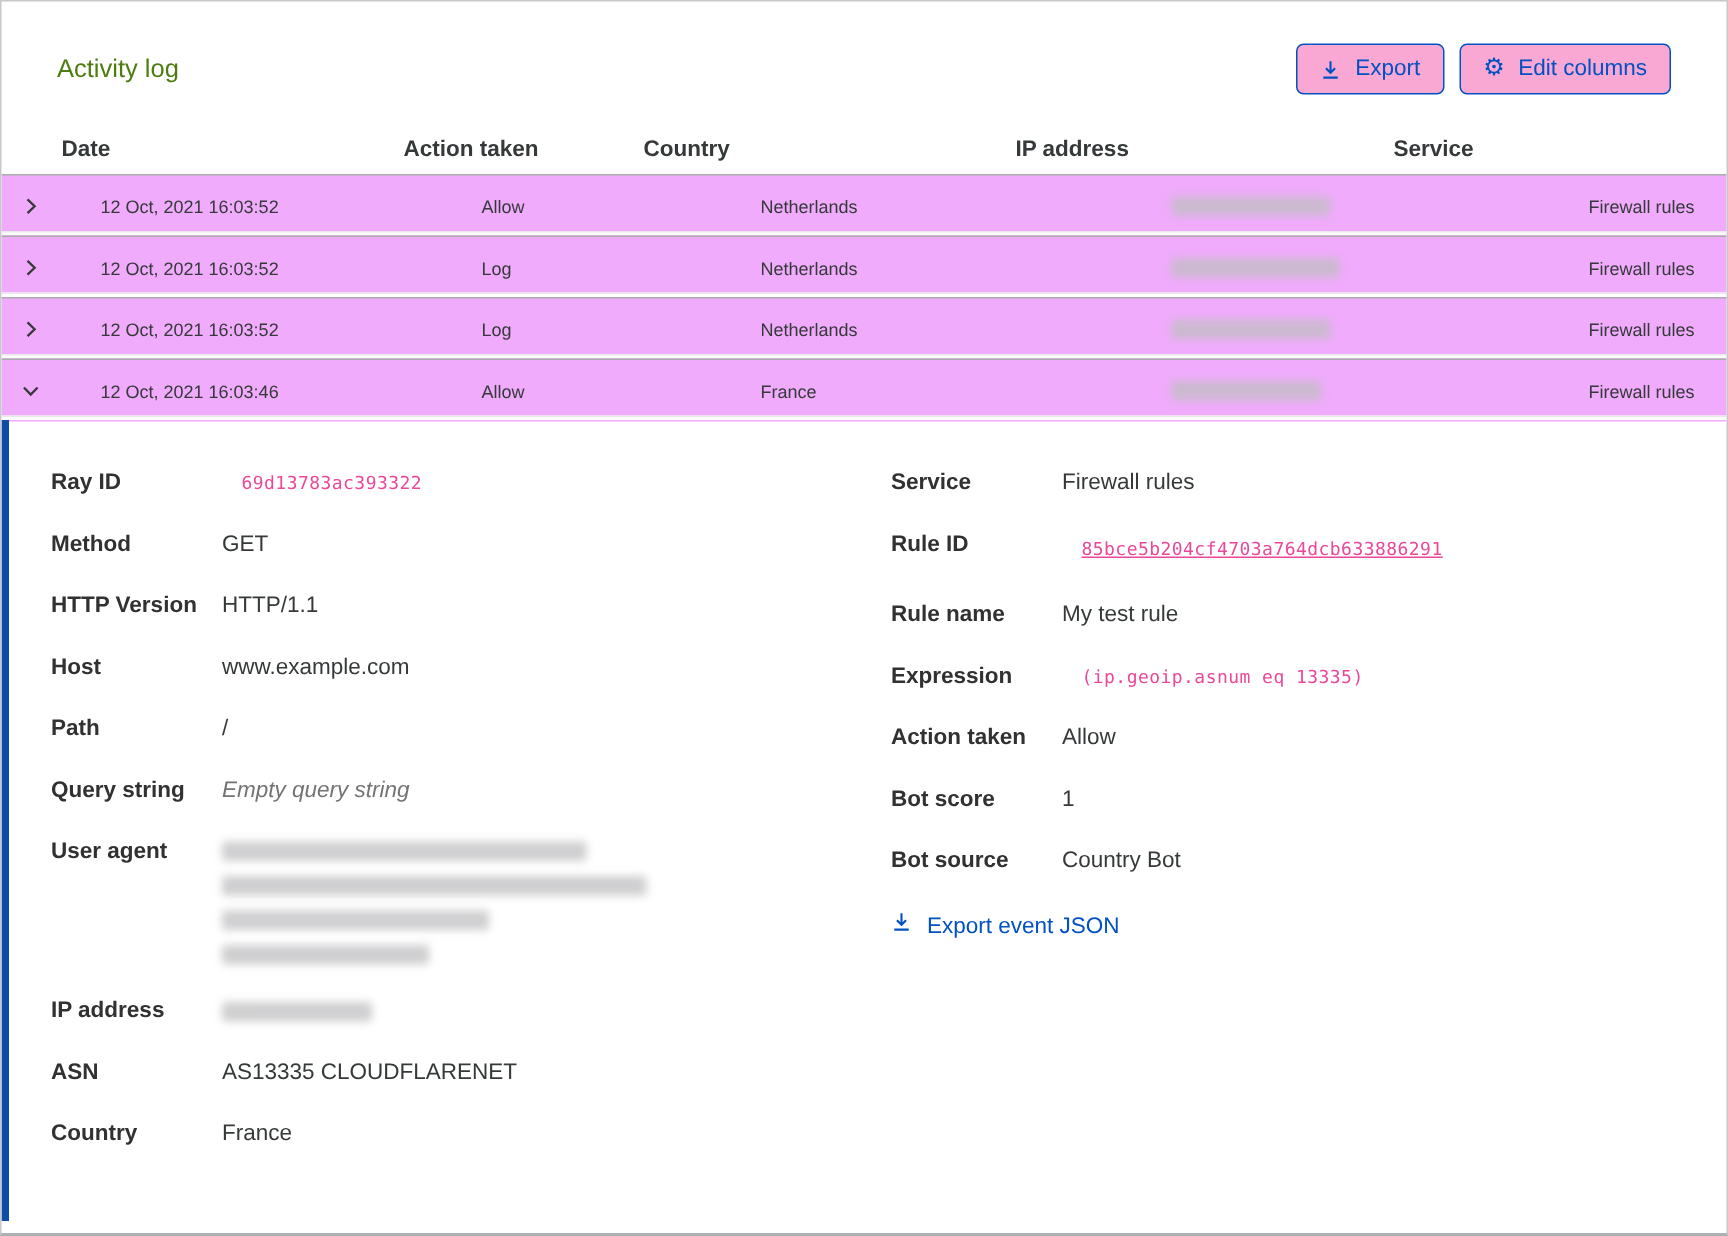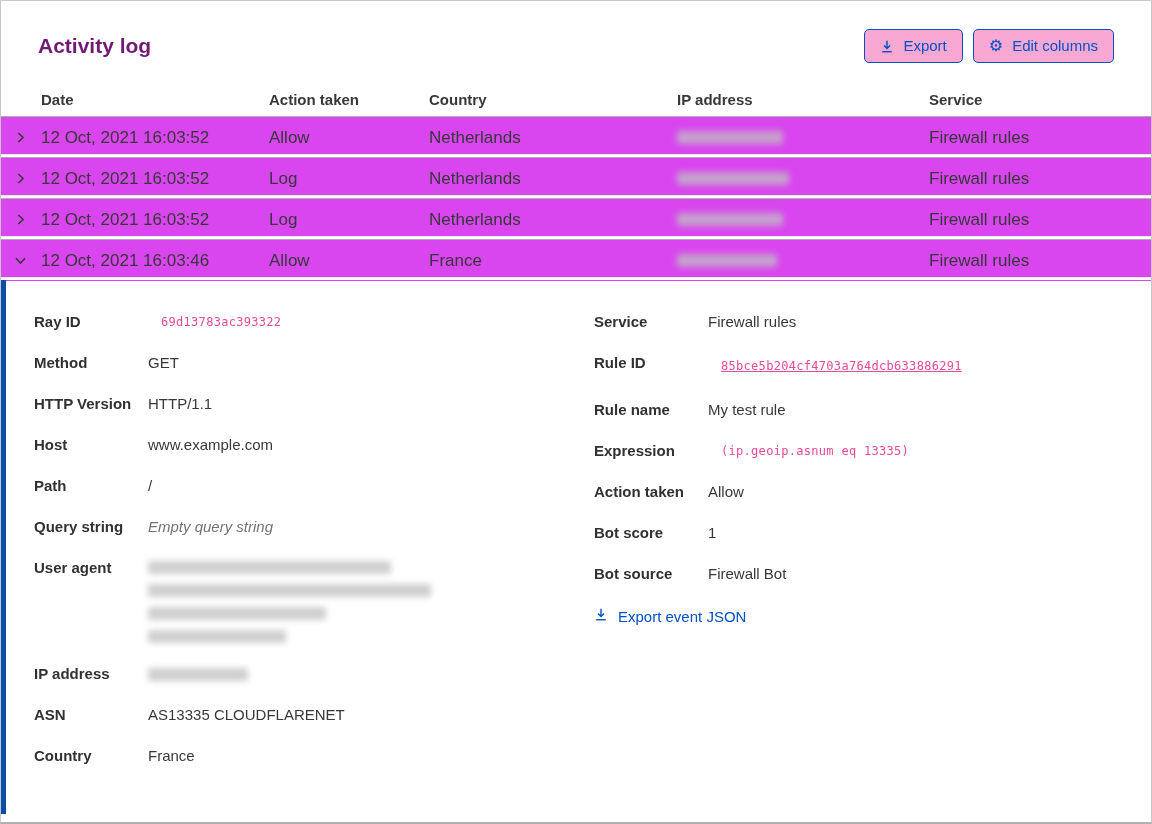--- a/index.html
+++ b/index.html
@@ -12,21 +12,21 @@
     background: #fff;
     overflow: hidden;
     position: relative;
   }
 
   
   .header {
     display: flex; justify-content: space-between; align-items: center;
     padding: 28px 37px 0 37px;
   }
-  .page-title { font-size: 21px; font-weight: 700; color: #701a75; }
+  .page-title { font-size: 17px; font-weight: 400; color: #4d7c0f; }
   .header-actions { display: flex; gap: 10px; }
   .btn {
     display: inline-flex; align-items: center; gap: 9px;
     background: #f9a8d4; border: 1px solid #0051c3; border-radius: 5px;
     color: #0051c3; font-size: 15px; font-family: inherit;
     padding: 7px 15px; cursor: pointer; line-height: 18px;
   }
   .btn svg { display: block; }
   .gear-glyph { font-size: 16px; line-height: 16px; }
 
@@ -36,26 +36,27 @@
     display: grid;
     grid-template-columns: 38px 230px 160px 248px 252px 1fr;
     align-items: center;
   }
   .table-head {
     height: 33px;
     font-weight: 700; font-size: 15px; color: #36393a;
   }
   .log-row {
     height: 42px;
-    font-size: 17px;
+    font-size: 12px;
     border-top: 1px solid #aaacae;
     box-shadow: 0 -3px 0 0 #f2f2f2 inset;
     box-shadow: none;
     cursor: pointer;
-    background: #d946ef;
+    background: #f0abfc;
+    gap: 26px;
   }
   .row-sep { height: 3px; background: #fff; border-top: 1px solid #e9e9e9; margin-top: -4px; }
   .chev-cell { display: flex; justify-content: center; align-items: center; }
   .chev-btn { background: none; border: none; cursor: pointer; padding: 4px; display: flex; }
   .blur-bar {
     height: 13px; border-radius: 2px;
     background: #bfbfc1; filter: blur(3px);
     opacity: 0.75;
   }
 
@@ -269,21 +270,21 @@
         <div class="field-row">
           <div class="field-label">Action taken</div>
           <div class="field-value">Allow</div>
         </div>
         <div class="field-row">
           <div class="field-label">Bot score</div>
           <div class="field-value">1</div>
         </div>
         <div class="field-row">
           <div class="field-label">Bot source</div>
-          <div class="field-value">Firewall Bot</div>
+          <div class="field-value">Country Bot</div>
         </div>
         <a class="export-json-link">
           <span>
             <svg width="14" height="15" viewBox="0 0 16 16" fill="none">
               <path d="M8 1.5v8.5M4.5 6.8L8 10.3l3.5-3.5" stroke="#0051c3" stroke-width="1.6" fill="none"></path>
               <path d="M2.5 14h11" stroke="#0051c3" stroke-width="1.6"></path>
             </svg>
           </span>
           <span>Export event JSON</span>
         </a>

